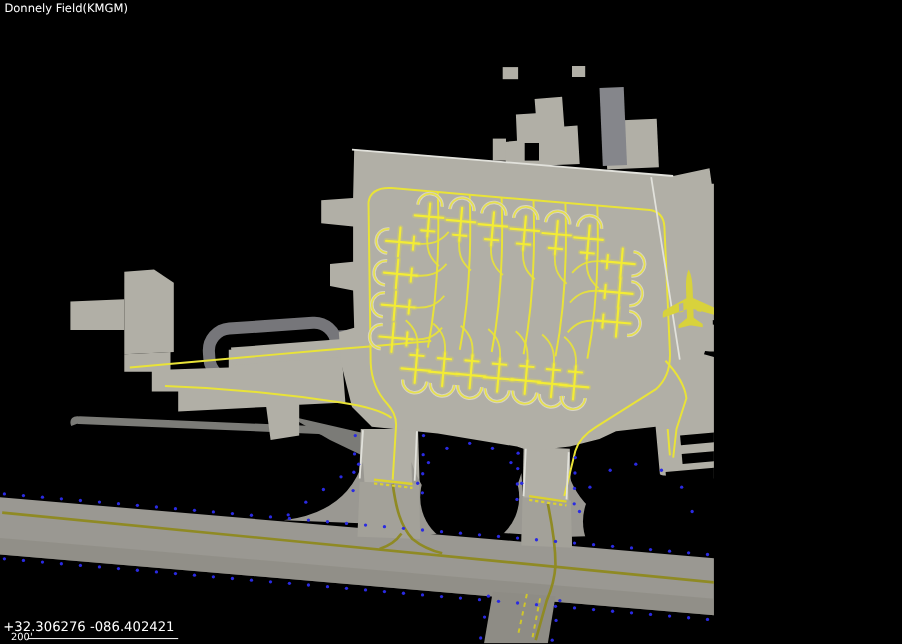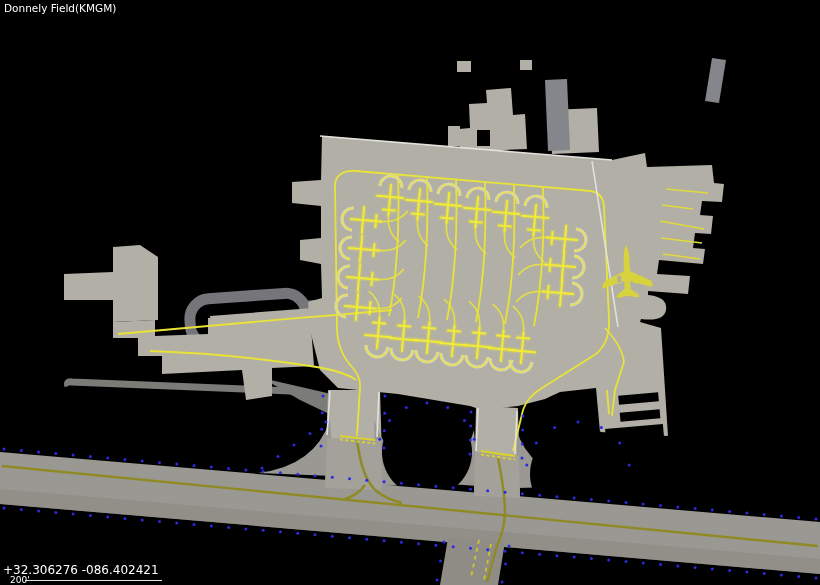--- a/index.html
+++ b/index.html
@@ -1,16 +1,16 @@
 <!DOCTYPE html>
 <html style="--c-background: #000000; --c-apron: #b1afa6; --c-taxiway: #9a9892; --c-road: #76767a; --c-line_yellow: #e9e338; --c-line_olive: #8f8a24; --c-edge_white: #e2e2dc; --c-lights_blue: #2a2ae2; --c-aircraft: #d8d23c; --c-terminal_dark: #85868b;"><head>
 <meta charset="utf-8">
 <style>
   html,body{margin:0;padding:0;background:#000;}
-  #screen{position:relative;width:820px;height:585px;background:var(--c-background,#000);overflow:hidden;
+  #screen{position:relative;width:649px;height:585px;background:var(--c-background,#000);overflow:hidden;
           font-family:"DejaVu Sans",sans-serif;}
   #map-canvas{position:absolute;inset:0;}
   svg{display:block;}
   .apr{fill:var(--c-apron,#b1afa6);}
   .twy{fill:var(--c-taxiway,#9a9892);}
   .twyD{fill:#8b897f;opacity:.55;}
   .lower{fill:#a3a199;}
   .belowext{fill:#8e8c85;}
   .roadring{fill:none;stroke:var(--c-road,#76767a);stroke-width:11;}
   .roadline{stroke:var(--c-road,#76767a);stroke-width:10;}

